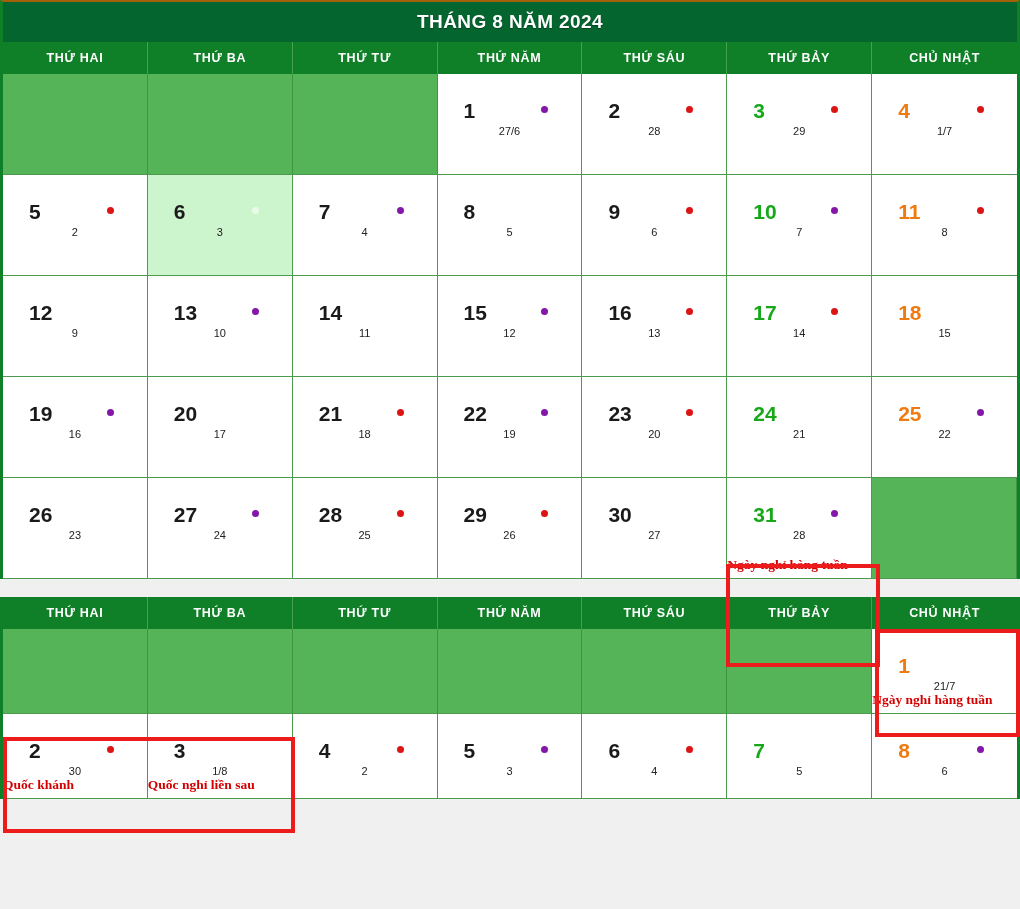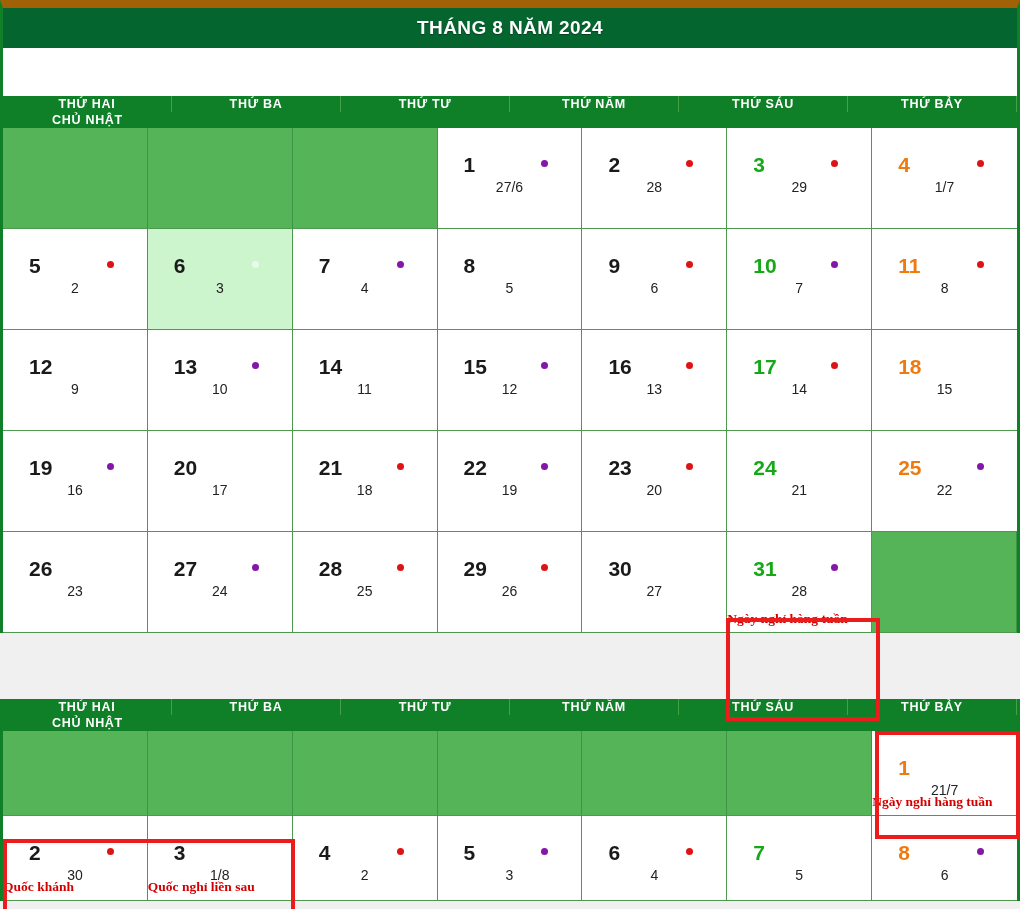--- a/index.html
+++ b/index.html
@@ -18,21 +18,21 @@
     overflow: hidden;
   }
 
   
   .month {
     width: 1020px;
     background: #ffffff;
     border-left: 3px solid #0f8027;
     border-right: 3px solid #0f8027;
   }
-  .month.first { border-top: 8px solid #a16207; }
+  .month.first { border-top: 2px solid #a16207; }
 
   .month-gap {
     height: 18px;
     background: #f0f0f0;
     width: 1020px;
   }
 
   
   .month-title {
     height: 40px;
@@ -43,24 +43,23 @@
     letter-spacing: .4px;
     display: flex;
     align-items: center;
     justify-content: center;
     text-shadow: 0 1px 1px rgba(0,0,0,.35);
   }
 
   
   .weekdays {
     display: grid;
-    grid-template-columns: repeat(6, 1fr);
+    grid-template-columns: repeat(7, 1fr);
     background: #0f8027;
     height: 32px;
-    margin-top: 48px;
   }
   .weekday {
     color: #ffffff;
     font-size: 12.5px;
     font-weight: bold;
     letter-spacing: .7px;
     display: flex;
     align-items: center;
     justify-content: center;
     border-right: 1px solid #45a148;
@@ -118,21 +117,21 @@
   .dot.purple { background: #8217a8; }
   .dot.faint  { background: #ffffff; opacity: .55; }
 
   
   .lunar {
     position: absolute;
     left: 0;
     right: 0;
     top: 52px;
     text-align: center;
-    font-size: 14px;
+    font-size: 11px;
     color: #222222;
     line-height: 1;
   }
 
   
   .note {
     position: absolute;
     left: 0;
     right: 0;
     bottom: 5px;

